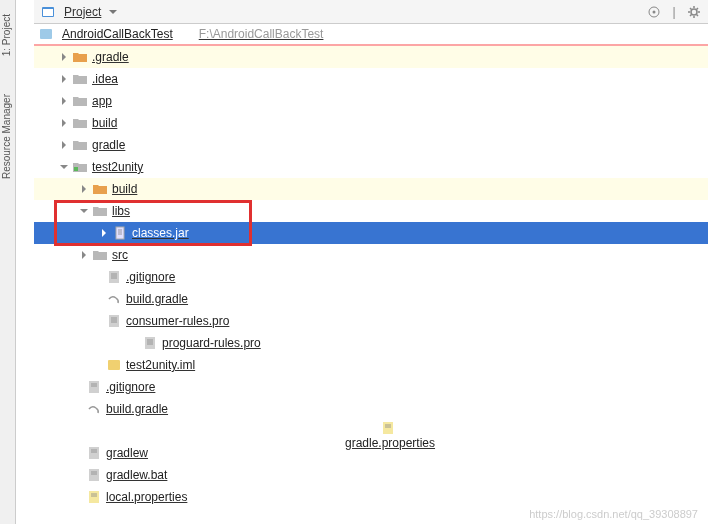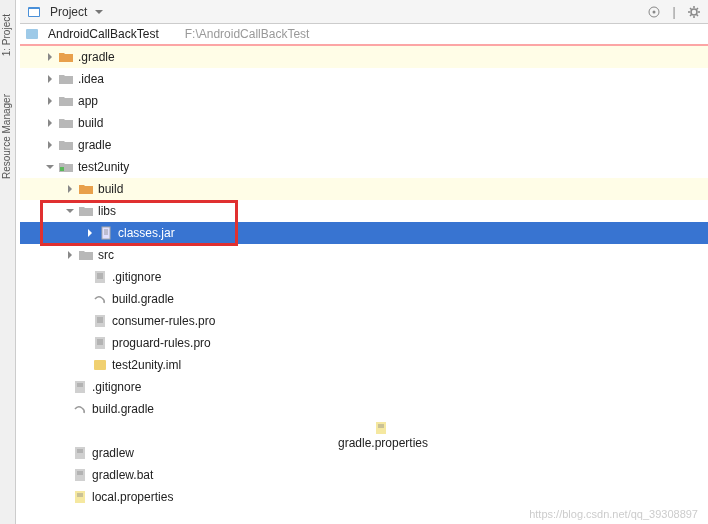--- a/index.html
+++ b/index.html
@@ -27,24 +27,25 @@
       transform: rotate(180deg);
       font-size: 10px;
       color: #555;
       padding: 4px 1px;
       white-space: nowrap;
     }
     .sidebar-tab.t1 { position: absolute; top: 10px; }
     .sidebar-tab.t2 { position: absolute; top: 90px; }
     .main-area {
       position: absolute;
-      left: 20px;
+      left: 34px;
       top: 0;
       right: 0;
       height: 404px;
+      text-decoration: underline;
     }
     .header-bar {
       height: 24px;
       background: #f5f5f5;
       border-bottom: 1px solid #ccc;
       display: flex;
       align-items: center;
       padding: 0 6px;
       gap: 4px;
     }
@@ -348,36 +349,36 @@
           <svg width="12" height="14" viewBox="0 0 12 14">
             <rect x="1" y="1" width="10" height="12" class="file-gray"></rect>
             <line x1="3" y1="4" x2="9" y2="4" class="file-lines"></line>
             <line x1="3" y1="6" x2="9" y2="6" class="file-lines"></line>
             <line x1="3" y1="8" x2="9" y2="8" class="file-lines"></line>
           </svg>
         </span>
       <span class="label">consumer-rules.pro</span>
     </div>
 
+    <div class="tree-row" style="padding-left:58px;margin-left:36px;">
+      <span class="arrow empty"></span>
+      <span class="icon">
+          <svg width="12" height="14" viewBox="0 0 12 14">
+            <rect x="1" y="1" width="10" height="12" class="file-gray"></rect>
+            <line x1="3" y1="4" x2="9" y2="4" class="file-lines"></line>
+            <line x1="3" y1="6" x2="9" y2="6" class="file-lines"></line>
+            <line x1="3" y1="8" x2="9" y2="8" class="file-lines"></line>
+          </svg>
+        </span>
+      <span class="label">proguard-rules.pro</span>
+    </div>
+
     <div class="tree-row" style="padding-left:58px;">
       <span class="arrow empty"></span>
       <span class="icon">
-          <svg width="12" height="14" viewBox="0 0 12 14">
-            <rect x="1" y="1" width="10" height="12" class="file-gray"></rect>
-            <line x1="3" y1="4" x2="9" y2="4" class="file-lines"></line>
-            <line x1="3" y1="6" x2="9" y2="6" class="file-lines"></line>
-            <line x1="3" y1="8" x2="9" y2="8" class="file-lines"></line>
-          </svg>
-        </span>
-      <span class="label">proguard-rules.pro</span>
-    </div>
-
-    <div class="tree-row" style="padding-left:58px;">
-      <span class="arrow empty"></span>
-      <span class="icon">
           <svg width="14" height="12" viewBox="0 0 14 12">
             <rect x="1" y="1" width="12" height="10" fill="#f0d070" rx="1"></rect>
           </svg>
         </span>
       <span class="label">test2unity.iml</span>
     </div>
 
     <div class="tree-row" style="padding-left:38px;">
       <span class="arrow empty"></span>
       <span class="icon">

